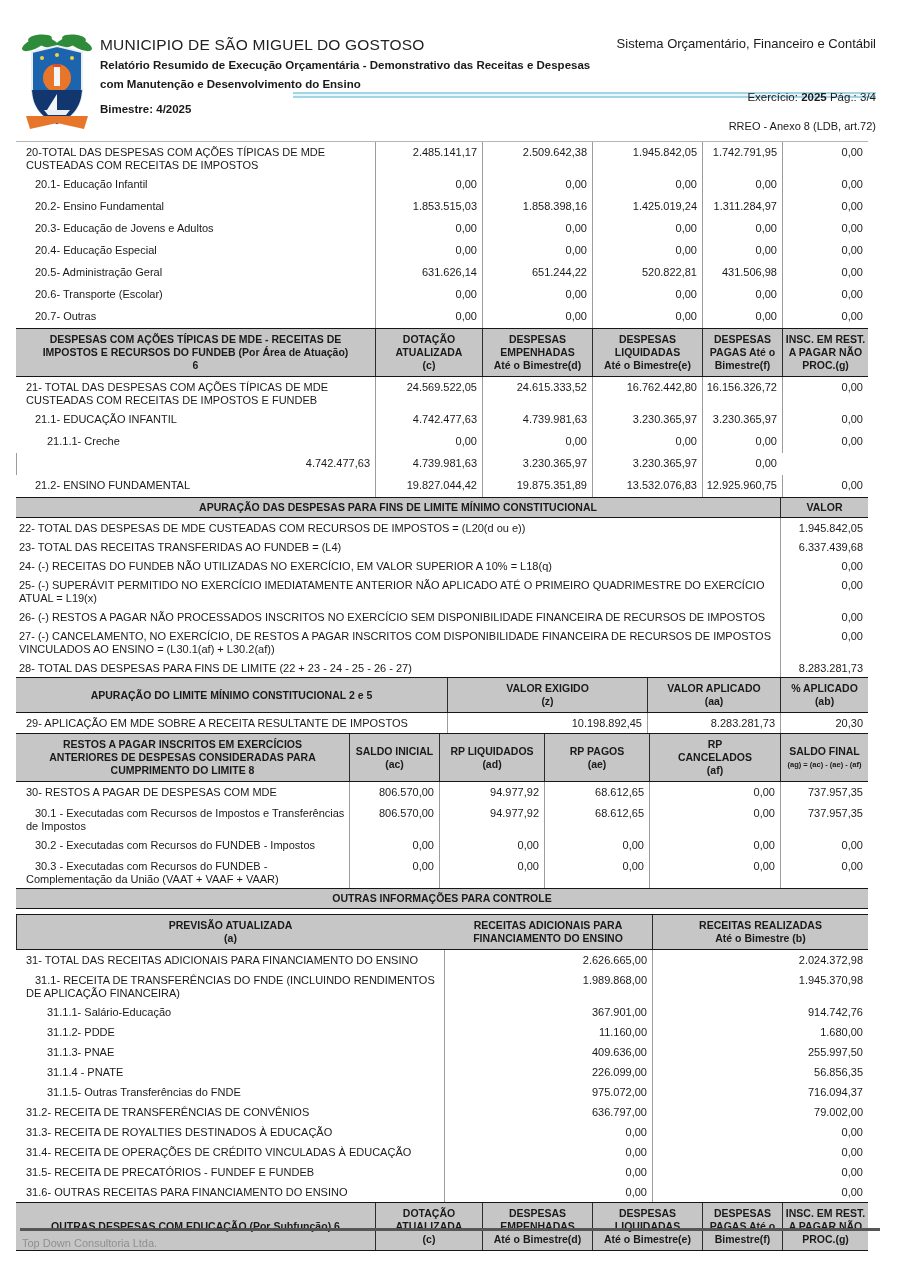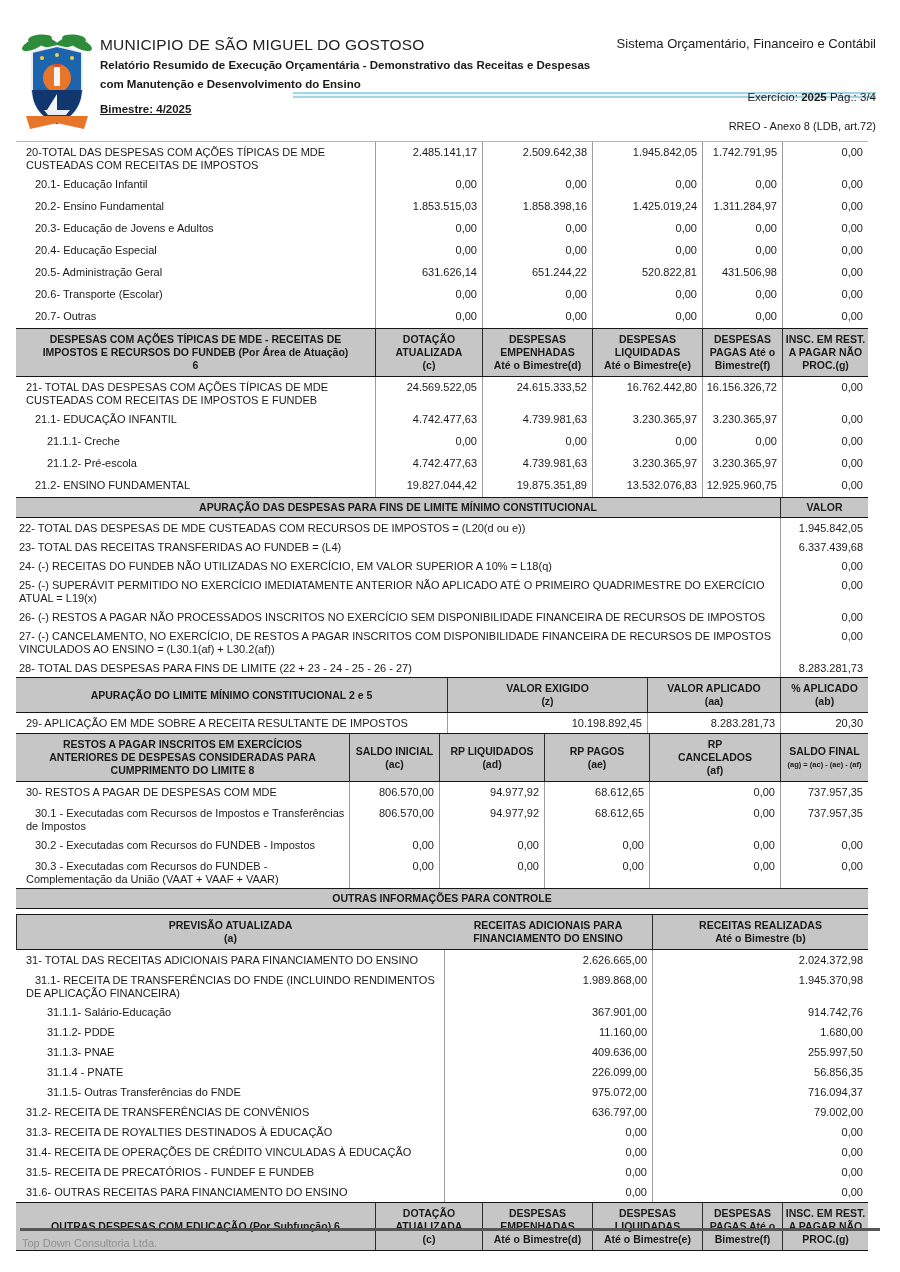--- a/index.html
+++ b/index.html
@@ -9,21 +9,21 @@
     font-family:"Liberation Sans","DejaVu Sans",sans-serif; color:#1a1a1a;
   }
   
   .page-header { position:relative; height:140px; }
   .crest { position:absolute; left:20px; top:30px; }
   .hd-left { position:absolute; left:100px; top:36px; width:520px; }
   .muni { font-size:15.5px; letter-spacing:.2px; color:#222; }
   .rpt-line { font-size:11.5px; font-weight:bold; margin-top:4px; line-height:15px; }
   .blue-rule { position:absolute; left:293px; right:24px; top:92px; height:6px;
     background:linear-gradient(#a5d4e4 0 2px,#e9f6fb 2px 4px,#a5d4e4 4px 6px); }
-  .bimestre { position:absolute; left:100px; top:103px; font-size:11.5px; font-weight:bold;text-decoration:underline; }
+  .bimestre { position:absolute; left:100px; top:103px; font-size:11.5px; font-weight:bold; }
   .hd-right { position:absolute; right:24px; top:36px; text-align:right; }
   .sys { font-size:13px; }
   .exer { font-size:11.5px; margin-top:40px; }
   .exer b { font-weight:bold; }
   .annex { position:absolute; right:24px; top:120px; font-size:11px; }
   
   .rtable { position:absolute; left:16px; top:141px; width:852px; border-top:1px solid #b5b5b5; }
   .trow { display:grid; align-items:start; }
   .c6  { grid-template-columns:359px 107px 110px 110px 80px 86px; }
   .c2v { grid-template-columns:764px 88px; }
@@ -228,21 +228,20 @@
       </div>
       <div class="trow drow c6">
         <div class="cell lab i2">21.1.1- Creche</div>
         <div class="cell val sep">0,00</div>
         <div class="cell val sep">0,00</div>
         <div class="cell val sep">0,00</div>
         <div class="cell val sep">0,00</div>
         <div class="cell val sep">0,00</div>
       </div>
       <div class="trow drow c6">
-        <div class="cell lab i2">21.1.2- Pré-escola</div>
         <div class="cell val sep">4.742.477,63</div>
         <div class="cell val sep">4.739.981,63</div>
         <div class="cell val sep">3.230.365,97</div>
         <div class="cell val sep">3.230.365,97</div>
         <div class="cell val sep">0,00</div>
       </div>
       <div class="trow drow c6">
         <div class="cell lab i1">21.2- ENSINO FUNDAMENTAL</div>
         <div class="cell val sep">19.827.044,42</div>
         <div class="cell val sep">19.875.351,89</div>

